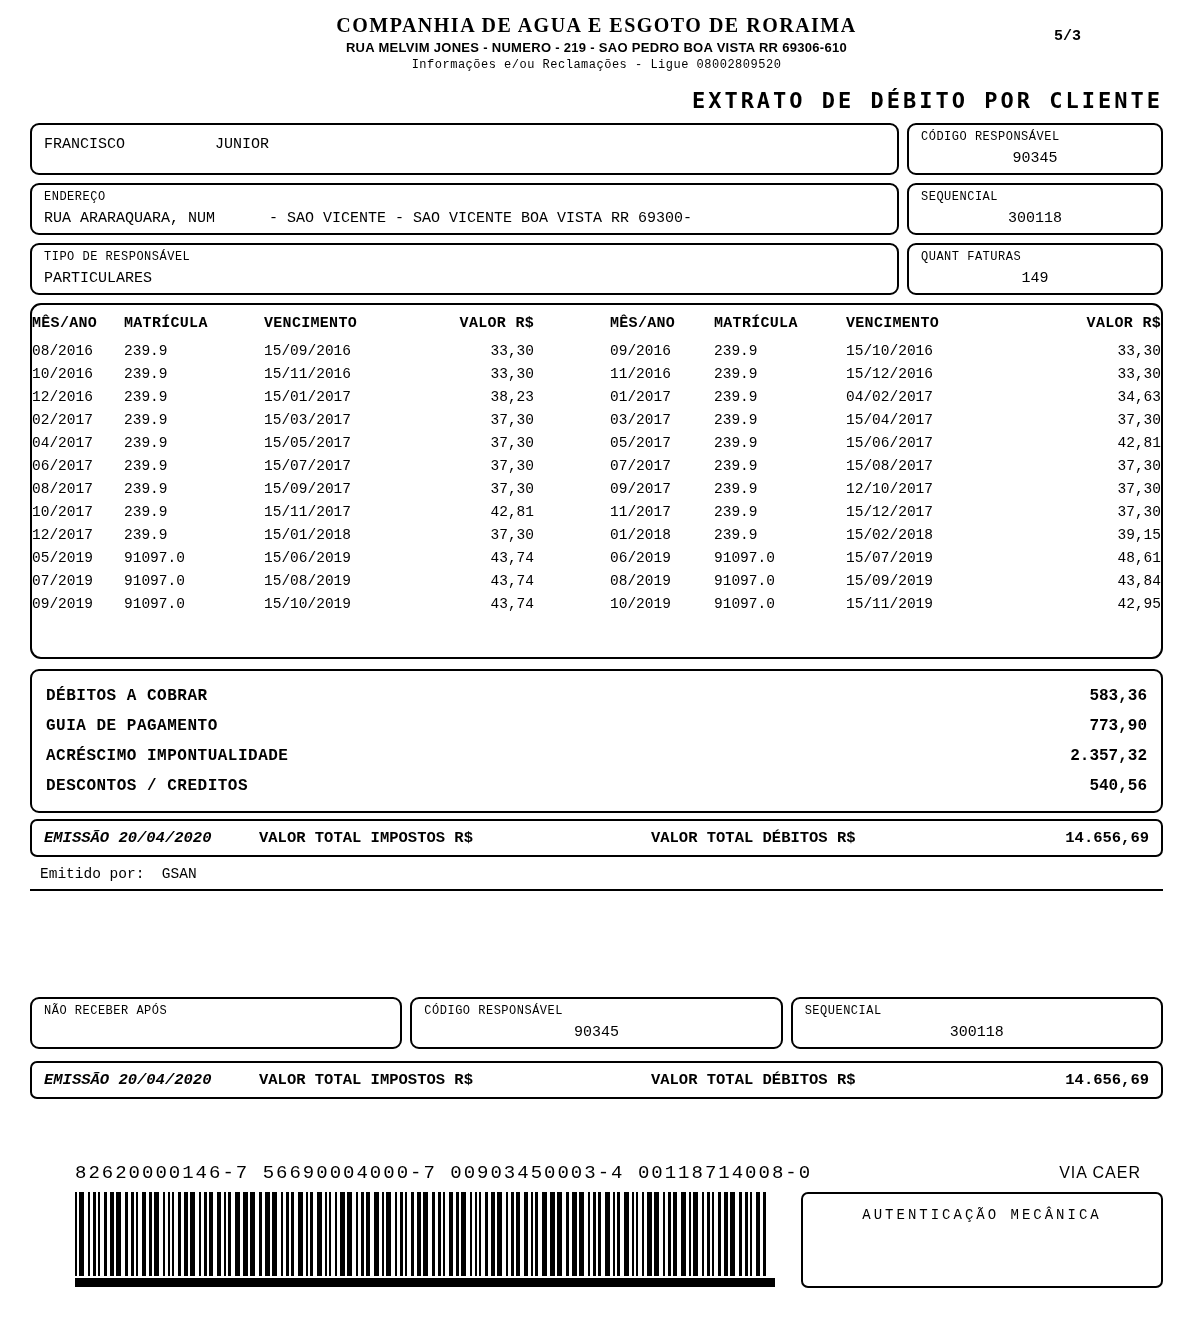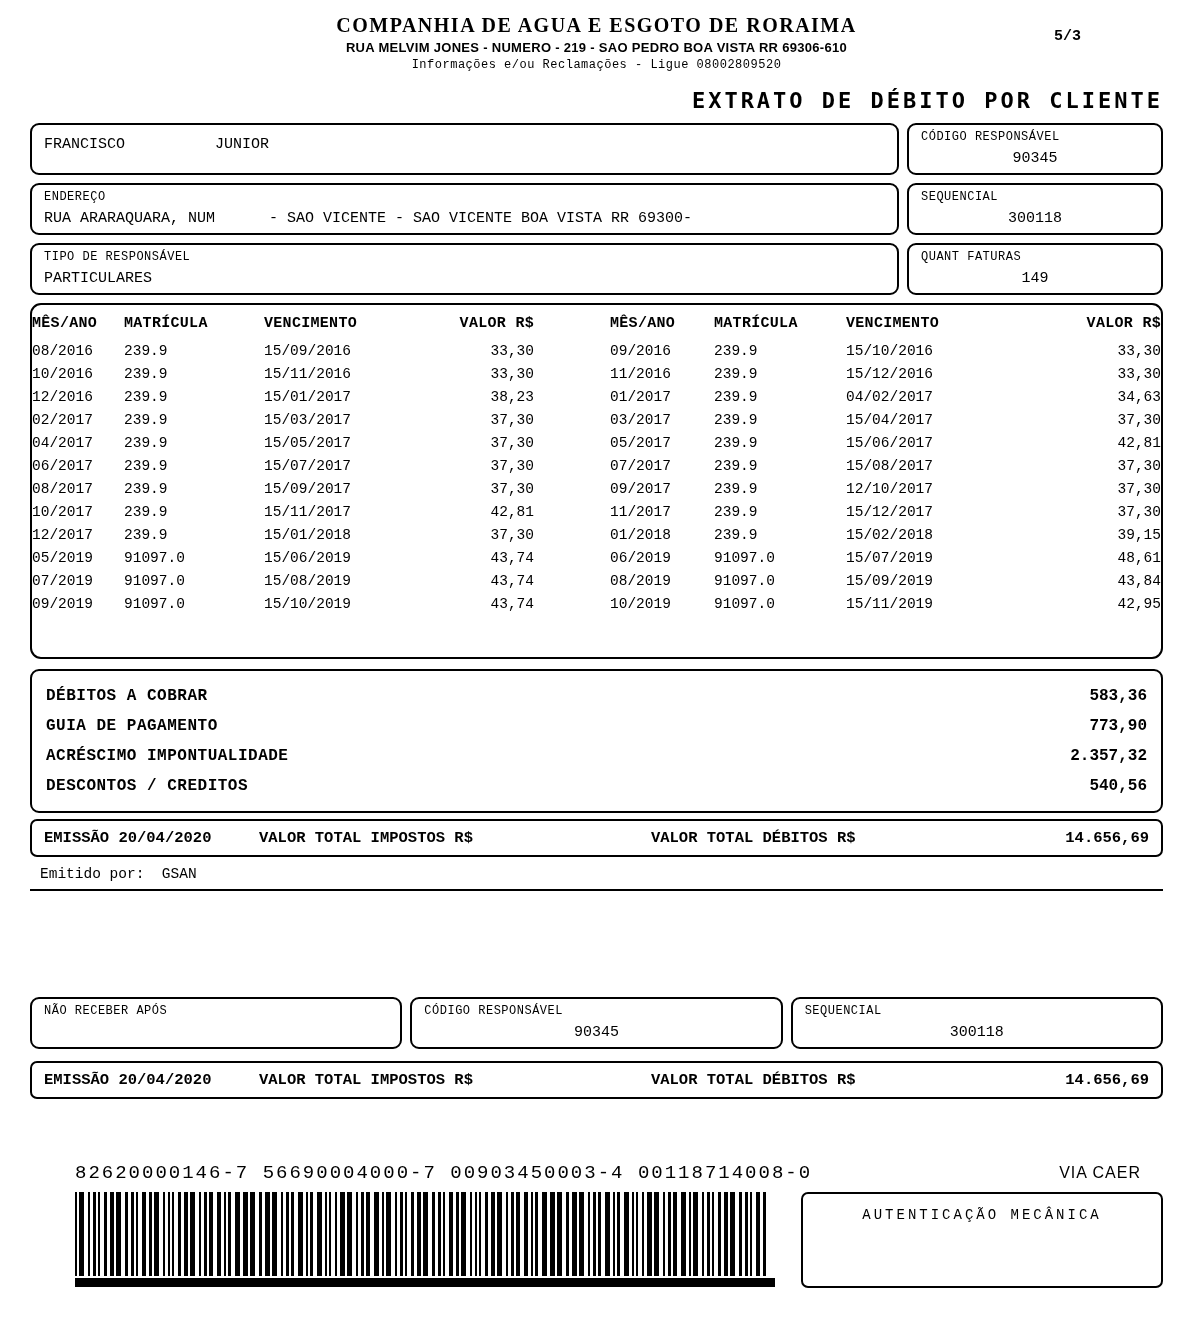--- a/index.html
+++ b/index.html
@@ -31,21 +31,21 @@
   td { font:400 14.5px "Liberation Mono", monospace; line-height:23px; white-space:pre; }
   th.num, td.num { text-align:right; }
   th.g2, td.g2 { padding-left:76px; }
 
   .totals-box { border:2px solid #000; border-radius:9px; margin-top:10px; padding:10px 14px; }
   .total-row { display:flex; justify-content:space-between; align-items:center; height:30px; }
   .tlabel { font:700 16px "Liberation Mono", monospace; letter-spacing:0.5px; }
   .tvalue { font:700 16px "Liberation Mono", monospace; }
 
   .emission-box { border:2px solid #000; border-radius:7px; margin-top:6px; padding:8px 12px; display:flex; align-items:center; font:700 15.5px "Liberation Mono", monospace; }
-  .em-emissao { width:215px; }
+  .em-emissao { width:215px;font-style:italic; }
   .em-debitos { margin-left:178px; }
   .em-value { margin-left:auto; }
 
   .emitted-by { margin-top:9px; padding:0 0 7px 10px; border-bottom:2px solid #000; font-size:14.5px; white-space:pre; }
 
   .slip-spacer { height:106px; }
   .slip-row { display:flex; gap:8px; }
   .slip-row .fbox { flex:1; }
   .slip-emission { margin-top:12px; }
 

